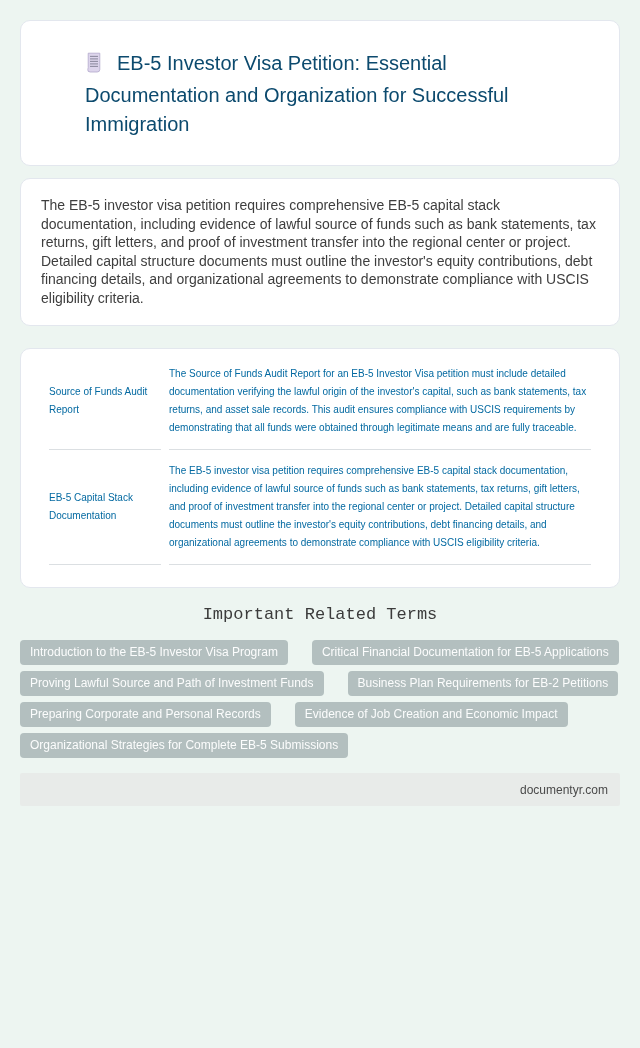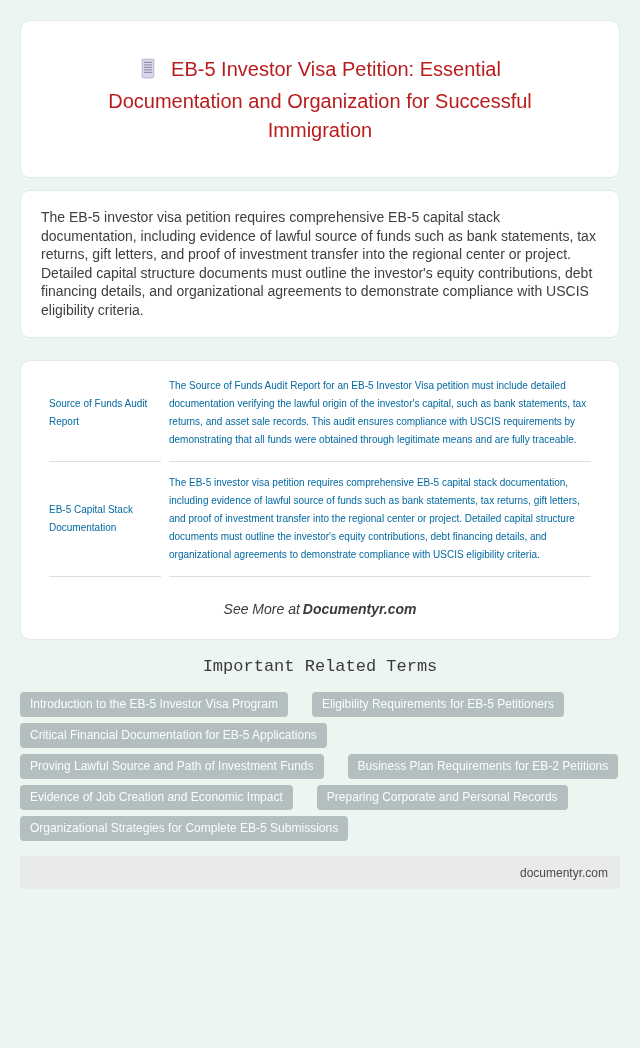--- a/index.html
+++ b/index.html
@@ -18,24 +18,24 @@
     border: 1px solid #e3e7ee;
     border-radius: 10px;
     margin: 0 20px;
   }
   
   .title-card { padding: 20px 40px 18px; }
   h1 {
     font-size: 20px;
     line-height: 29px;
     font-weight: 500;
-    color: #b91c1c;
-    text-align: center;
+    color: #0c4a6e;
+    text-align: left;
     max-width: 470px;
-    margin: 14px auto;
+    margin: 8px auto;
   }
   .receipt-icon {
     display: inline-block;
     vertical-align: -3px;
     margin-right: 14px;
   }
   
   .summary-card { margin-top: 12px; padding: 17px 20px 18px; }
   .summary-text {
     font-size: 14px;
@@ -139,35 +139,31 @@
         <tr>
           <td class="term">Source of Funds Audit Report</td>
           <td class="def">The Source of Funds Audit Report for an EB-5 Investor Visa petition must include detailed documentation verifying the lawful origin of the investor's capital, such as bank statements, tax returns, and asset sale records. This audit ensures compliance with USCIS requirements by demonstrating that all funds were obtained through legitimate means and are fully traceable.</td>
         </tr>
         <tr>
           <td class="term">EB-5 Capital Stack Documentation</td>
           <td class="def">The EB-5 investor visa petition requires comprehensive EB-5 capital stack documentation, including evidence of lawful source of funds such as bank statements, tax returns, gift letters, and proof of investment transfer into the regional center or project. Detailed capital structure documents must outline the investor's equity contributions, debt financing details, and organizational agreements to demonstrate compliance with USCIS eligibility criteria.</td>
         </tr>
       </tbody>
     </table>
-    <p class="see-more">
-      <span>See More at</span><b>Documentyr.com</b>
-    </p>
   </section>
 
   <h2 class="related-heading">Important Related Terms</h2>
 
   <div class="tags">
     <span class="tag">Introduction to the EB-5 Investor Visa Program</span>
-    <span class="tag">Eligibility Requirements for EB-5 Petitioners</span>
     <span class="tag">Critical Financial Documentation for EB-5 Applications</span>
     <span class="tag">Proving Lawful Source and Path of Investment Funds</span>
     <span class="tag">Business Plan Requirements for EB-2 Petitions</span>
+    <span class="tag">Preparing Corporate and Personal Records</span>
     <span class="tag">Evidence of Job Creation and Economic Impact</span>
-    <span class="tag">Preparing Corporate and Personal Records</span>
     <span class="tag">Organizational Strategies for Complete EB-5 Submissions</span>
   </div>
 
   <div class="footer">
     <span>documentyr.com</span>
   </div>
 
 </div>
 
 </body></html>

